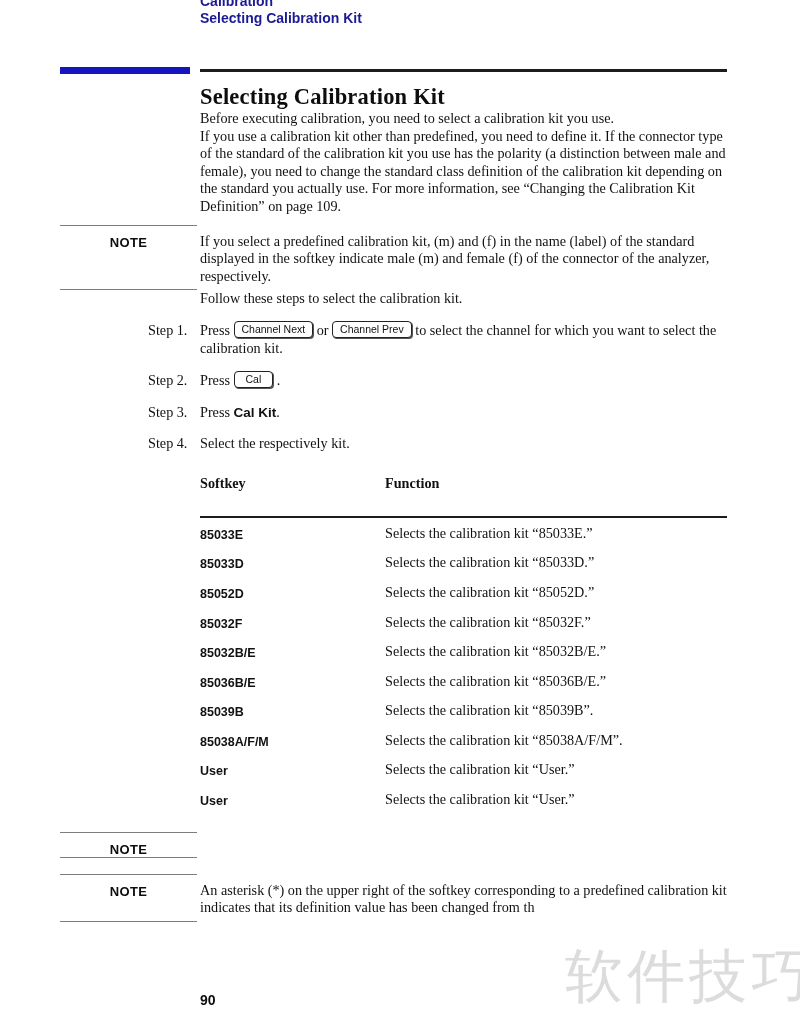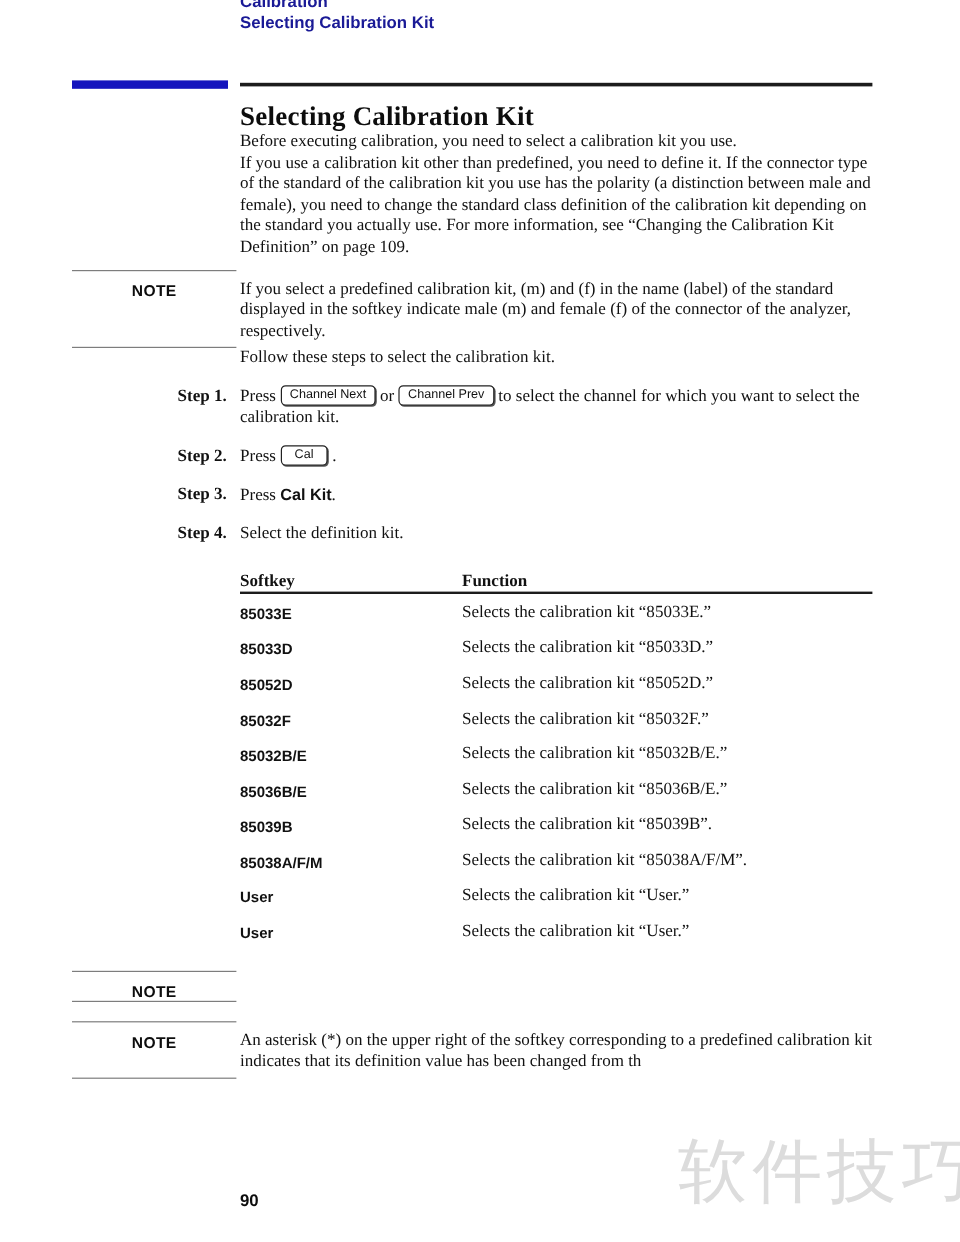--- a/index.html
+++ b/index.html
@@ -28,31 +28,31 @@
     padding-top:9px;font-family:"Liberation Sans",sans-serif;font-weight:700;font-size:13px;
     color:#0d0d0d;letter-spacing:0.3px;box-sizing:border-box;text-align:center;}
   .note-body{width:527px;padding:8px 0 5px 0;font-size:14.2px;line-height:17.6px;}
   .note-1{margin-top:9px;}
   .note-2{margin-top:21px;}
   .note-3{margin-top:16px;}
   .follow{margin-top:15px;}
   
   .steps{margin-top:14px;}
   .step{display:flex;margin-left:-52px;margin-bottom:14px;font-size:14.2px;line-height:17.6px;}
-  .step-label{width:52px;flex-shrink:0;font-weight:700;}
+  .step-label{width:52px;flex-shrink:0;font-weight:400;}
   .step-body{flex:1;}
   .keycap{display:inline-block;font-family:"Liberation Sans",sans-serif;font-size:10.5px;
     line-height:12px;border:1px solid #222;border-radius:4px;padding:1px 7px 2px 7px;background:#fff;
     box-shadow:1px 1px 0 #555;position:relative;top:-2px;color:#111;}
   .keycap.wide{padding:1px 11px 2px 11px;}
   .softkey-bold{font-family:"Liberation Sans",sans-serif;font-weight:700;font-size:13.5px;}
   
   .softkey-table{margin-top:22px;}
   .thead{display:grid;grid-template-columns:185px 1fr;font-weight:700;font-size:14.2px;
-    padding-bottom:0;border-bottom:2px solid #1c1c1c;}
+    padding-bottom:24px;border-bottom:2px solid #1c1c1c;}
   .trow{display:grid;grid-template-columns:185px 1fr;margin-top:10px;font-size:14.2px;line-height:17.6px;}
   .trow:first-of-type{margin-top:7px;}
   .softkey-cell{font-family:"Liberation Sans",sans-serif;font-weight:700;font-size:12.5px;padding-top:2px;}
   
   .watermark{position:absolute;left:565px;top:938px;font-family:"Liberation Sans",sans-serif;
     font-size:58px;color:#dcdcdc;letter-spacing:4px;white-space:nowrap;font-weight:400;}
   
   .footer-rule{position:absolute;left:200px;top:1014px;width:308px;height:2.5px;background:#1c1c1c;}
   .page-number{position:absolute;left:200px;top:992px;font-family:"Liberation Sans",sans-serif;
     font-weight:700;font-size:14px;color:#0d0d0d;}
@@ -92,21 +92,21 @@
         <div class="step">
           <div class="step-label">Step 2.</div>
           <div class="step-body"><span>Press</span> <span class="keycap wide">Cal</span> <span>.</span></div>
         </div>
         <div class="step">
           <div class="step-label">Step 3.</div>
           <div class="step-body"><span>Press</span> <span class="softkey-bold">Cal Kit</span><span>.</span></div>
         </div>
         <div class="step">
           <div class="step-label">Step 4.</div>
-          <div class="step-body"><span>Select the definition kit.</span></div>
+          <div class="step-body"><span>Select the respectively kit.</span></div>
         </div>
       </div>
 
     <div class="softkey-table">
       <div class="thead">
         <div>Softkey</div>
         <div>Function</div>
       </div>
       <div id="table-rows">
           <div class="trow">

